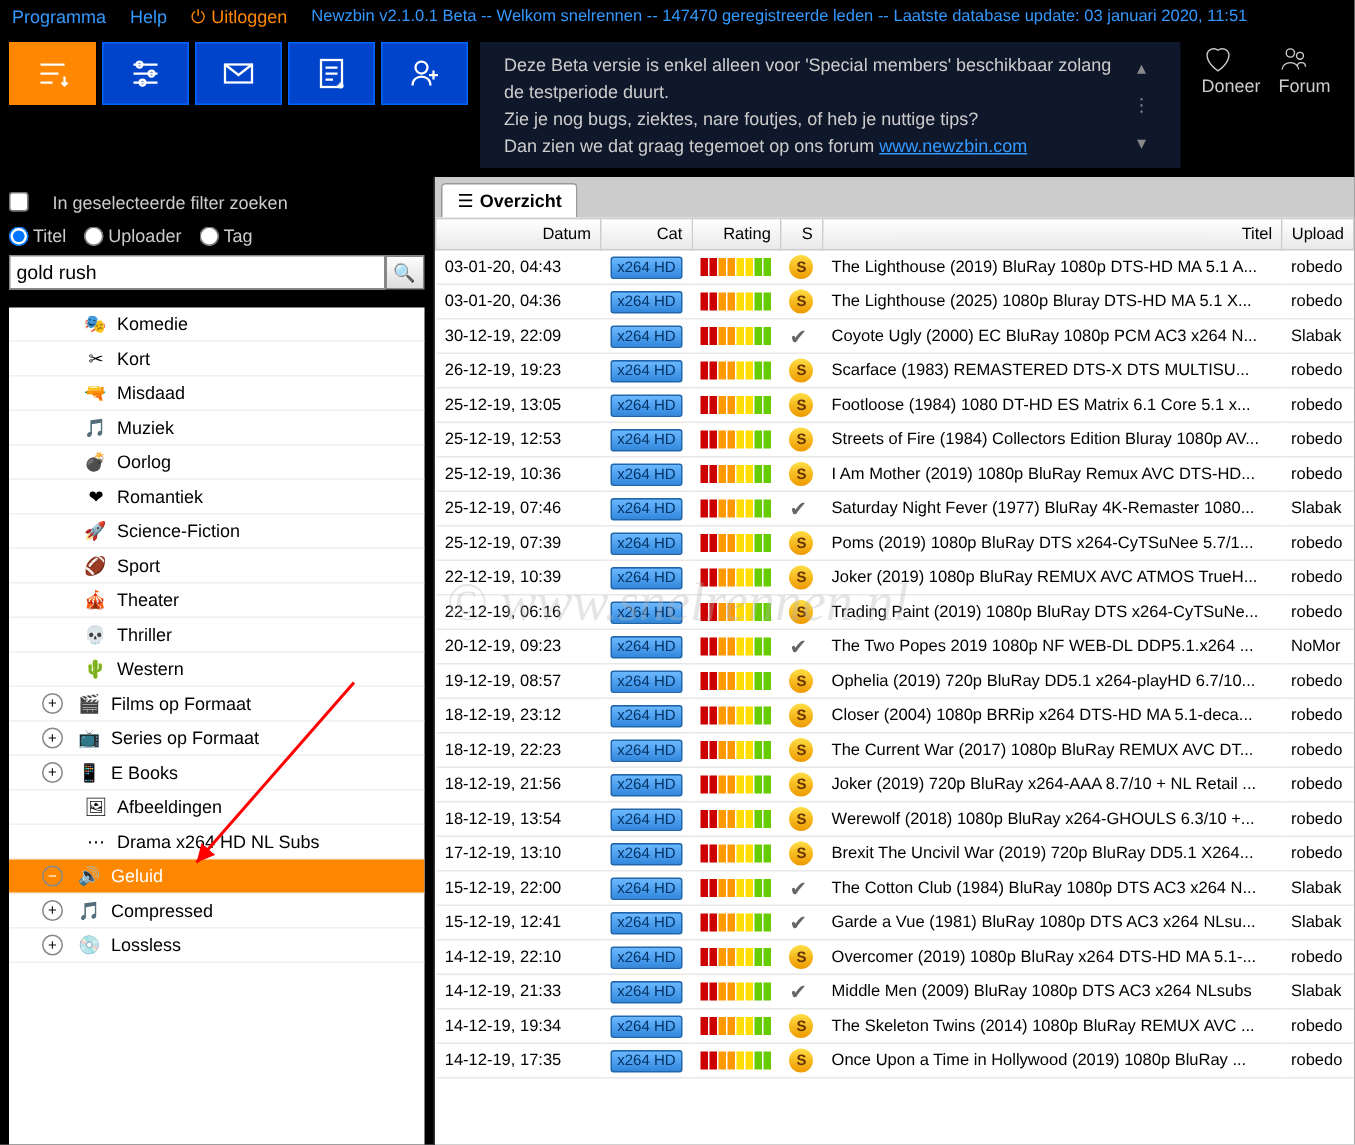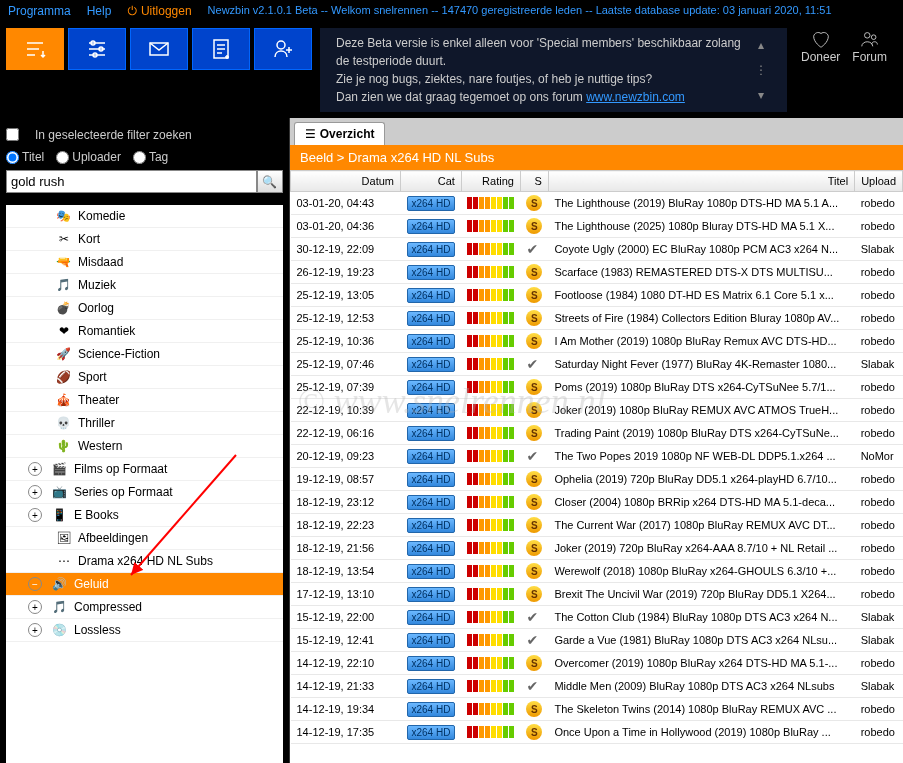--- a/index.html
+++ b/index.html
@@ -1,29 +1,29 @@
 <!DOCTYPE html>
 <html><head>
 <meta charset="utf-8">
 <style>
 *{box-sizing:border-box;margin:0;padding:0;font-family:Arial,sans-serif;font-size:12px}
 body{background:#000;width:903px;height:763px;overflow:hidden}
-.top-menu{background:#000;padding:4px 8px;display:flex;gap:16px;color:#3399ff}
+.top-menu{background:#000;padding:4px 8px;display:flex;align-items:center;gap:16px;color:#3399ff}
 .top-menu a{color:#3399ff;cursor:pointer}
 .top-menu .logout{color:#ff8800;display:flex;align-items:center;gap:4px}
 .top-menu .info{color:#3399ff;font-size:11px}
 .toolbar{background:#000;display:flex;padding:6px;gap:4px;align-items:flex-start}
 .tb-btn{width:58px;height:42px;background:#ff8800;border:1px solid #ff8800;display:flex;align-items:center;justify-content:center;cursor:pointer}
 .tb-btn.blue{background:#0044cc;border:1px solid #0066ff}
 .tb-btn svg{stroke:#fff;fill:none;stroke-width:1.5}
 .beta-msg{background:#0f172a;color:#ccc;padding:6px 16px;flex:1;font-size:11px;line-height:1.5;margin-left:4px;display:flex}
 .beta-msg a{color:#3399ff;text-decoration:underline}
 .scroll-ind{width:20px;display:flex;flex-direction:column;align-items:center;justify-content:space-between;color:#888;padding:2px 0}
 .right-icons{display:flex;gap:12px;padding:0 10px;color:#ccc;font-size:10px}
-.ri-item{display:flex;flex-direction:column;align-items:center;cursor:pointer}
+.ri-item{display:flex;flex-direction:column;align-items:flex-start;cursor:pointer}
 .ri-item svg{stroke:#ccc;fill:none;width:22px;height:22px}
 .main{display:flex;height:680px}
 .sidebar{width:290px;background:#000;display:flex;flex-direction:column;border-right:1px solid #333}
 .filter-top{padding:6px}
 .chk-row{display:flex;align-items:flex-start;gap:16px;color:#ccc;padding:4px 0}
 .radio-row{display:flex;gap:12px;padding:4px 0}
 .radio-row label{color:#ccc;display:flex;align-items:center;gap:3px}
 .search-box{display:flex;margin-top:2px}
 .search-box input{flex:1;padding:3px 4px;font-size:13px;border:1px solid #888;background:#fff}
 .search-box button{width:26px;border:1px solid #888;background:linear-gradient(#fff,#ddd);cursor:pointer}
@@ -248,21 +248,20 @@
         </svg>
     </div>
   </div>
   <div class="content">
     <div class="tab-bar">
         <div class="tab">
           <span>☰</span>
           <b>Overzicht</b>
         </div>
       </div>
-    <div class="breadcrumb">Beeld  &gt;  Drama x264 HD NL Subs</div>
     <div class="table-wrap">
       <table>
         <thead>
             <tr>
           <th style="width:110px">Datum</th>
           <th style="width:55px">Cat</th>
           <th style="width:55px">Rating</th>
           <th style="width:25px">S</th>
           <th>Titel</th>
           <th style="width:30px">Upload</th>

